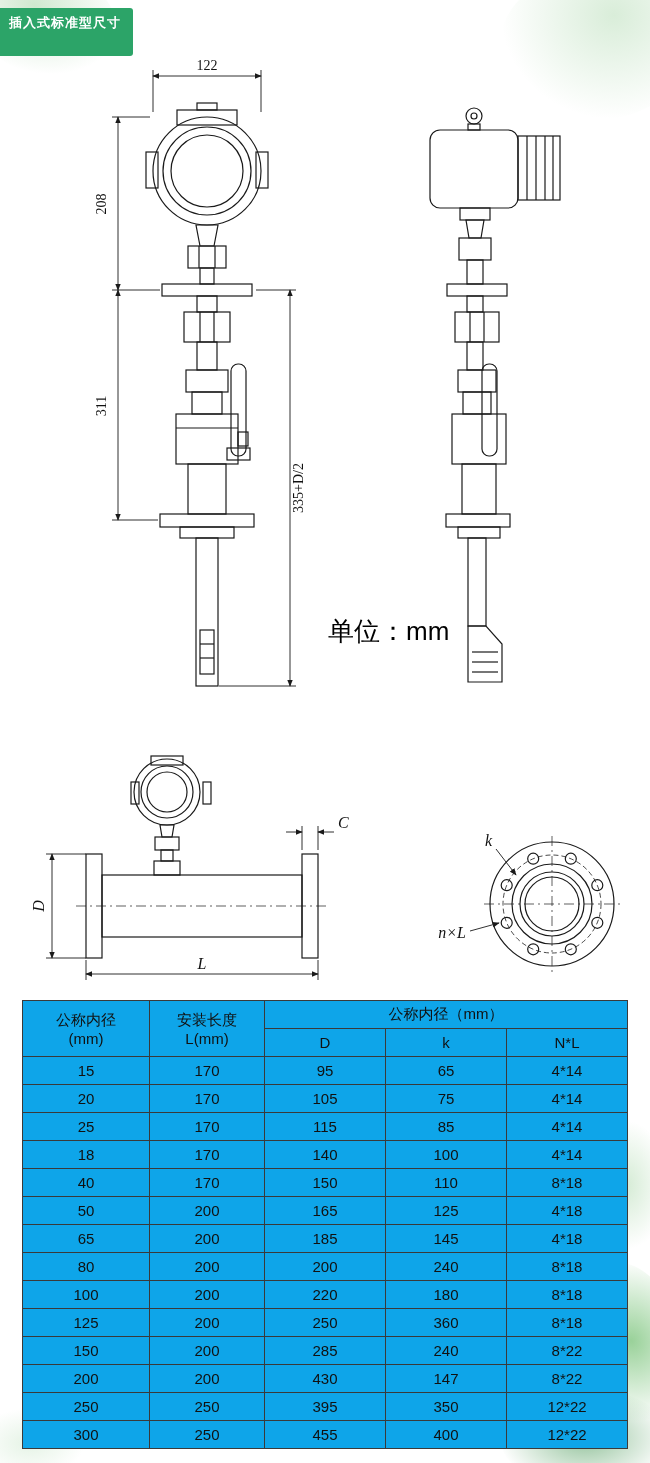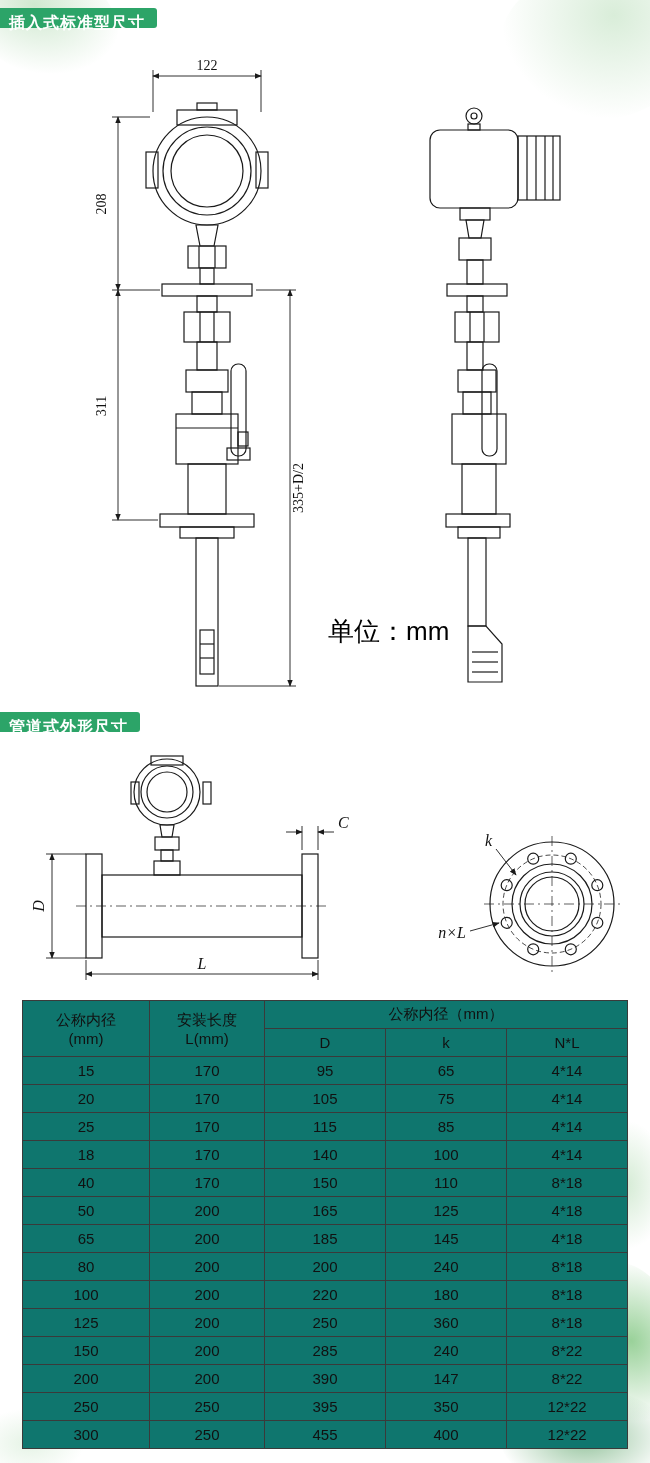--- a/index.html
+++ b/index.html
@@ -20,38 +20,38 @@
     background:radial-gradient(ellipse at 60% 50%, rgba(110,190,110,.7), rgba(110,190,110,0) 72%);
     border-radius:60% 40% 55% 45%; transform:rotate(-20deg); }
   .leaf-br { bottom:-25px; right:-20px; width:170px; height:100px;
     background:radial-gradient(ellipse, rgba(60,145,75,.55), rgba(60,145,75,0) 72%); }
   .leaf-bl { bottom:-15px; left:-25px; width:110px; height:70px;
     background:radial-gradient(ellipse, rgba(190,225,190,.4), rgba(190,225,190,0) 70%); }
 
   .badge {
     position:absolute; left:0; z-index:2;
     background:var(--accent,#2ca468); color:#fff;
-    font-size:16px; font-weight:600; letter-spacing:1px;
-    height:20px; line-height:30px; padding:0 12px 0 9px;
+    font-size:13px; font-weight:600; letter-spacing:1px;
+    height:48px; line-height:30px; padding:0 12px 0 9px;
     border-radius:0 3px 3px 0;
   }
   .badge1 { top:8px; }
   .badge2 { top:712px; }
 
   svg.draw { position:absolute; left:0; z-index:1; }
   .draw1 { top:46px; }
   .draw2 { top:742px; }
 
   .dimnum { font-family:"Liberation Serif",serif; font-size:14px; fill:#111; }
   .dimlet { font-family:"Liberation Serif",serif; font-size:16px; font-style:italic; fill:#111; }
   .unit   { font-family:"Liberation Sans",sans-serif; font-size:26px; font-weight:500; fill:#000; }
 
   .spec-table {
     position:absolute; top:1000px; left:22px; width:606px; z-index:1;
-    border-collapse:collapse; table-layout:fixed; background:#0f766e;
+    border-collapse:collapse; table-layout:fixed; background:#0ea5e9;
   }
   .spec-table th, .spec-table td {
     border:1px solid #3a3a3a; text-align:center; vertical-align:middle;
     font-size:15px; font-weight:400; color:#111; height:28px; padding:0 2px;
   }
 </style>
 </head>
 <body>
 
 <div class="page">
@@ -155,21 +155,20 @@
       <line x1="290" y1="244" x2="290" y2="640" marker-start="url(#a1)" marker-end="url(#a1)"></line>
     </g>
 
     <text class="dimnum" x="207" y="24" text-anchor="middle">122</text>
     <text class="dimnum" x="106" y="158" text-anchor="middle" transform="rotate(-90 106 158)">208</text>
     <text class="dimnum" x="106" y="360" text-anchor="middle" transform="rotate(-90 106 360)">311</text>
     <text class="dimnum" x="303" y="442" text-anchor="middle" transform="rotate(-90 303 442)">335+D/2</text>
     <text class="unit" x="328" y="594">单位：mm</text>
   </svg>
 
-  <div class="badge badge2">管道式外形尺寸</div>
 
   <svg class="draw draw2" width="650" height="250" viewBox="0 0 650 250">
     <defs>
       <marker id="a2" viewBox="0 0 10 10" refX="9" refY="5" markerWidth="8" markerHeight="8" orient="auto-start-reverse">
         <path d="M0,1 L10,5 L0,9 z" fill="#1a1a1a"></path>
       </marker>
     </defs>
 
     <g fill="none" stroke="#1a1a1a" stroke-width="1.2">
       <rect x="151" y="14" width="32" height="9"></rect>
@@ -329,21 +328,21 @@
         <tr>
           <td>150</td>
           <td>200</td>
           <td>285</td>
           <td>240</td>
           <td>8*22</td>
         </tr>
         <tr>
           <td>200</td>
           <td>200</td>
-          <td>390</td>
+          <td>430</td>
           <td>147</td>
           <td>8*22</td>
         </tr>
         <tr>
           <td>250</td>
           <td>250</td>
           <td>395</td>
           <td>350</td>
           <td>12*22</td>
         </tr>

